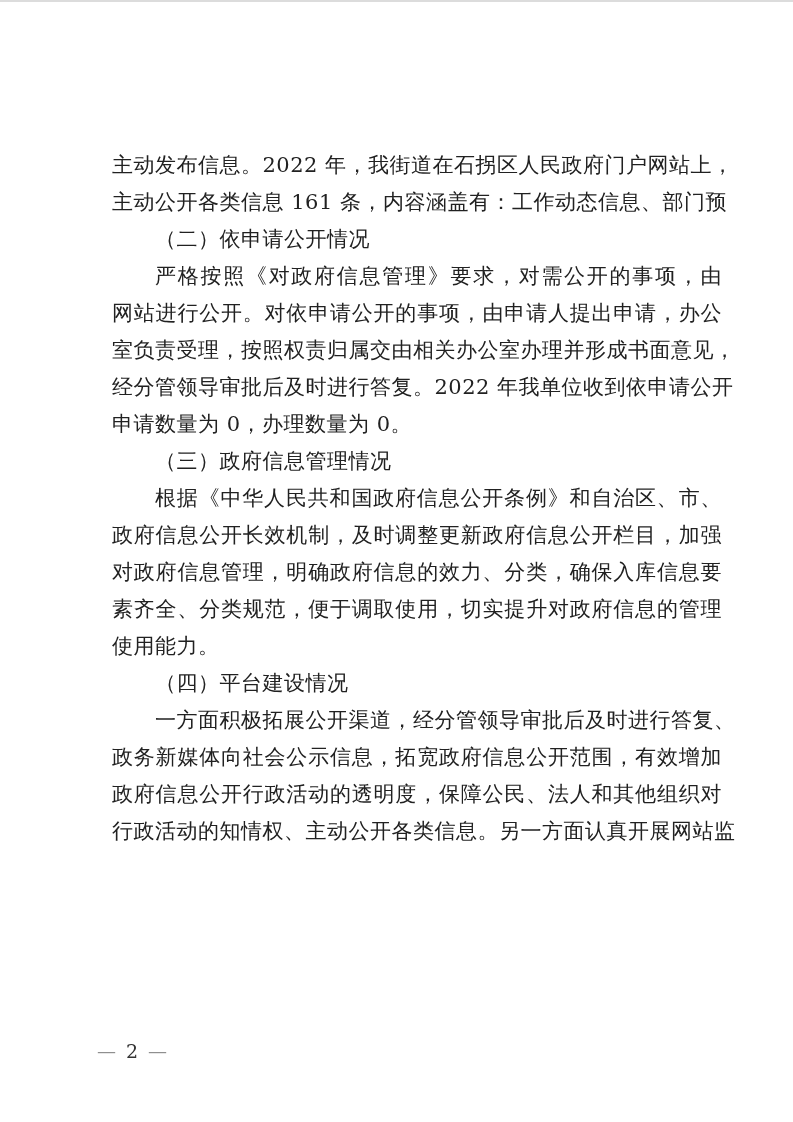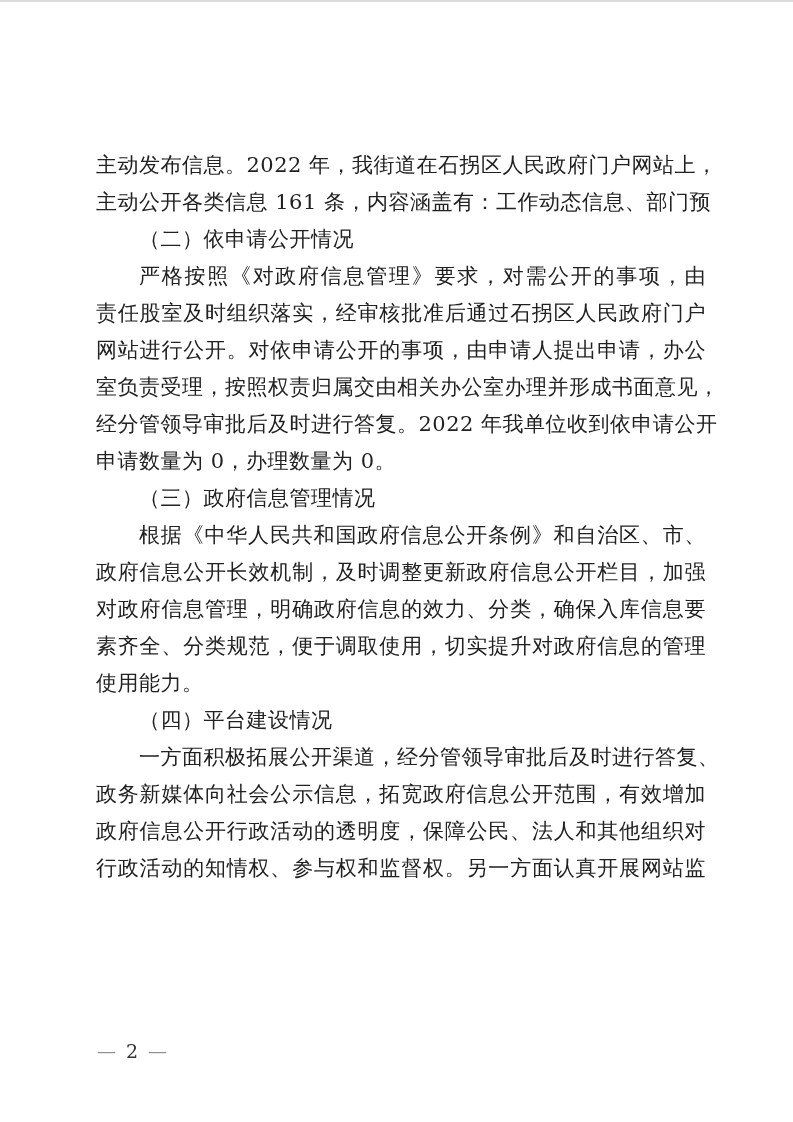--- a/index.html
+++ b/index.html
@@ -16,21 +16,21 @@
   }
   .page {
     position: absolute;
     inset: 0;
     background: #ffffff;
     border-top: 2px solid #dcdcdc;
     box-sizing: border-box;
   }
   .doc-body {
     position: absolute;
-    left: 96px;
+    left: 112px;
     top: 145px;
     width: 610px;
     color: #212121;
     font-size: 21px;
     line-height: 37px;
   }
   .line {
     height: 37px;
     white-space: nowrap;
     letter-spacing: 0.5px;
@@ -61,35 +61,34 @@
 </head>
 <body>
 
 <div class="page">
 
   <div class="doc-body">
       <div class="line justify">主动发布信息。2022 年，我街道在石拐区人民政府门户网站上，</div>
       <div class="line justify">主动公开各类信息 161 条，内容涵盖有：工作动态信息、部门预</div>
       <div class="line indent">（二）依申请公开情况</div>
       <div class="line indent justify">严格按照《对政府信息管理》要求，对需公开的事项，由</div>
-      <div class="line justify">责任股室及时组织落实，经审核批准后通过石拐区人民政府门户</div>
       <div class="line justify">网站进行公开。对依申请公开的事项，由申请人提出申请，办公</div>
       <div class="line justify">室负责受理，按照权责归属交由相关办公室办理并形成书面意见，</div>
       <div class="line justify">经分管领导审批后及时进行答复。2022 年我单位收到依申请公开</div>
       <div class="line">申请数量为 0，办理数量为 0。</div>
       <div class="line indent">（三）政府信息管理情况</div>
       <div class="line indent justify">根据《中华人民共和国政府信息公开条例》和自治区、市、</div>
       <div class="line justify">政府信息公开长效机制，及时调整更新政府信息公开栏目，加强</div>
       <div class="line justify">对政府信息管理，明确政府信息的效力、分类，确保入库信息要</div>
       <div class="line justify">素齐全、分类规范，便于调取使用，切实提升对政府信息的管理</div>
       <div class="line">使用能力。</div>
       <div class="line indent">（四）平台建设情况</div>
       <div class="line indent justify">一方面积极拓展公开渠道，经分管领导审批后及时进行答复、</div>
       <div class="line justify">政务新媒体向社会公示信息，拓宽政府信息公开范围，有效增加</div>
       <div class="line justify">政府信息公开行政活动的透明度，保障公民、法人和其他组织对</div>
-      <div class="line justify">行政活动的知情权、参与权和监督权。另一方面认真开展网站监</div>
+      <div class="line justify">行政活动的知情权、主动公开各类信息。另一方面认真开展网站监</div>
     </div>
 
   <div class="footer">
     <span class="dash">—</span><span class="num">2</span><span class="dash">—</span>
   </div>
 
 </div>
 
 </body></html>

